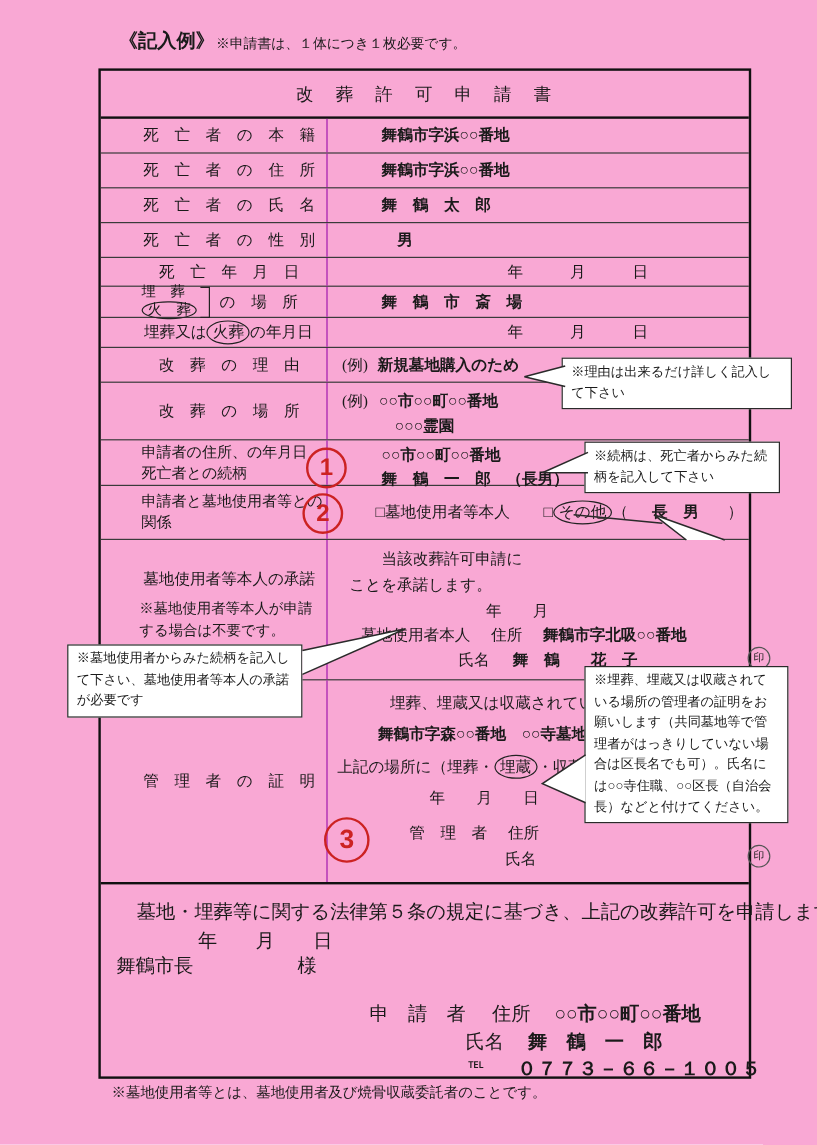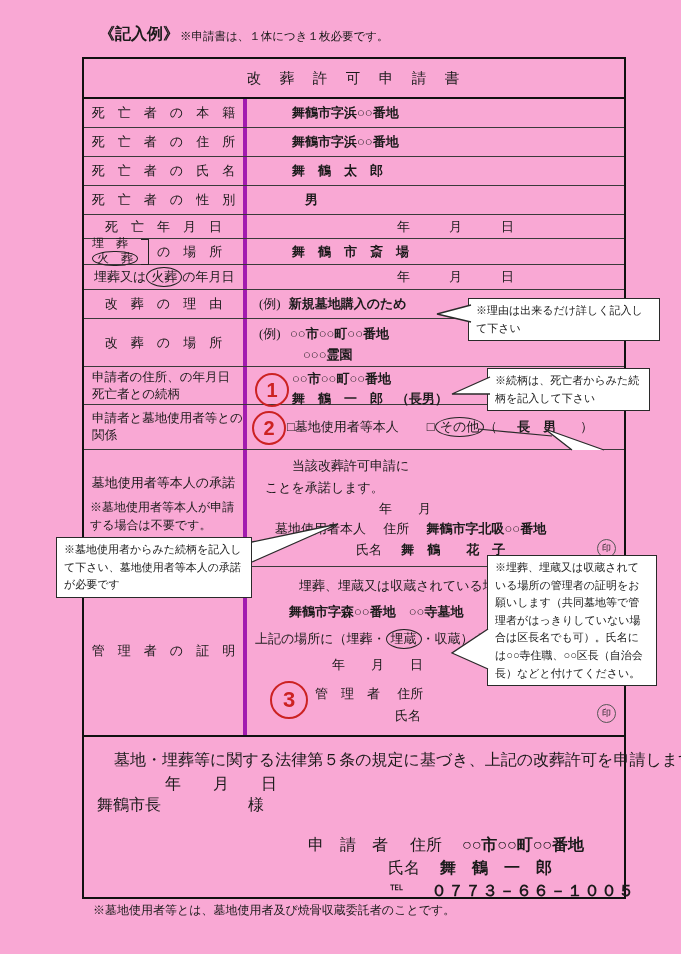--- a/index.html
+++ b/index.html
@@ -11,22 +11,22 @@
                font-family:"Liberation Sans", sans-serif; }
   .hdr-note  { position:absolute; left:180px; top:29px; font-size:11.5px;
                font-family:"Liberation Sans", sans-serif; }
 
   
   .form-table { position:absolute; left:82px; top:57px; width:544px; height:842px;
                 border:2px solid #111; box-sizing:border-box; }
   .row { display:flex; border-bottom:1px solid #3a3a3a; box-sizing:border-box; }
   .row.thick { border-bottom:2px solid #111; }
   .row.noline { border-bottom:none; }
-  .lbl { width:163px; flex:none; border-right:4px solid #a21caf; box-sizing:border-box;
-         display:flex; align-items:center; justify-content:center; font-size:13px; }
+  .lbl { width:163px; flex:none; border-right:1px solid #a21caf; box-sizing:border-box;
+         display:flex; align-items:center; justify-content:center; font-size:13px;margin-left:26px; }
   .lbl.left { justify-content:flex-start; padding-left:8px; }
   .lbl.multi { flex-direction:column; align-items:flex-start; justify-content:center; line-height:1.35; }
   .val { flex:1; display:flex; align-items:center; font-size:13px; position:relative; }
   .val.block { display:block; }
   .pad45 { padding-left:45px; } .pad58 { padding-left:58px; } .pad40 { padding-left:40px; }
   .b { font-weight:bold; font-family:"Liberation Sans", sans-serif; }
   .title-row { display:flex; align-items:center; justify-content:center;
                font-size:14.5px; letter-spacing:2px; }
   .ymd { padding-left:150px; font-size:13px; }
   .circled { display:inline-block; border:1.2px solid #222; border-radius:50%; padding:0 4px; }

